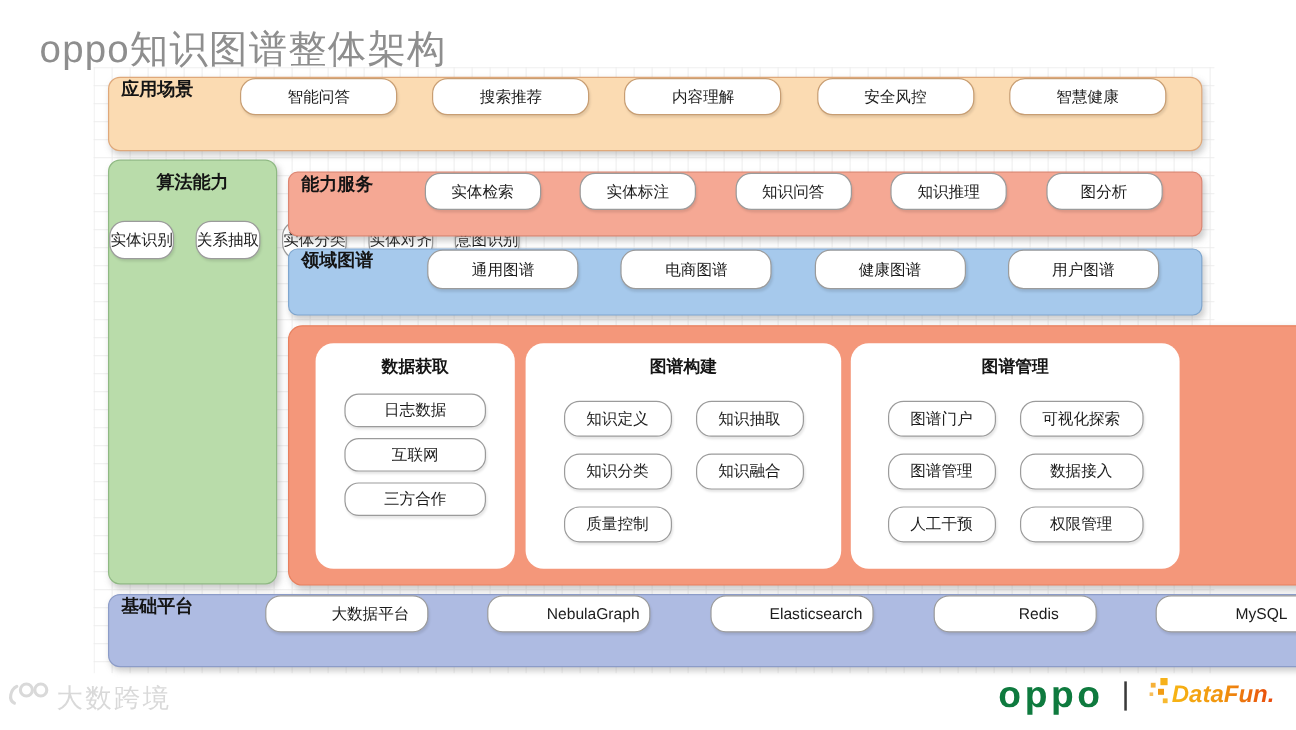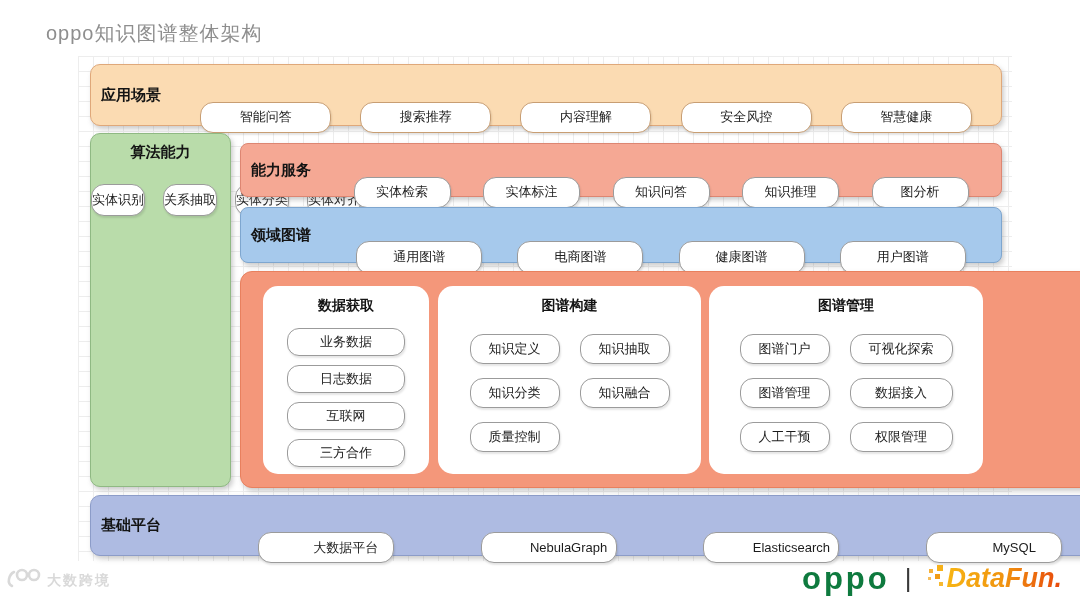--- a/index.html
+++ b/index.html
@@ -15,36 +15,36 @@
   }
   .grid-layer {
     position:absolute; left:78px; top:56px; width:934px; height:505px;
     background-image:
       linear-gradient(#ededed 1px, transparent 1px),
       linear-gradient(90deg, #ededed 1px, transparent 1px);
     background-size:15px 15px;
     z-index:0;
   }
   .page-title {
-    position:absolute; left:46px; top:20px;
-    font-size:20px; color:var(--title_color,#8e8e8e);
+    position:absolute; left:33px; top:20px;
+    font-size:32px; color:var(--title_color,#8e8e8e);
     letter-spacing:1px; z-index:2;
   }
   .band {
     position:absolute; z-index:1;
-    display:flex; align-items:center;
+    display:flex; align-items:flex-start;
     border-radius:10px;
     box-shadow:2px 3px 5px rgba(110,110,110,.35);
   }
   .band-label {
     flex:0 0 80px; padding-left:10px;
     font-weight:700; font-size:15px; color:#141414;
   }
   .band-items {
-    flex:1; display:flex; justify-content:space-evenly; align-items:center;margin-top:44px;
+    flex:1; display:flex; justify-content:space-evenly; align-items:center;
   }
   .chip {
     background:#fff;
     border:1px solid var(--chip_border,#9b9b9b);
     border-radius:13px;
     display:flex; align-items:center; justify-content:center;
     font-size:13px; color:#1c1c1c;
     box-shadow:1px 2px 2px rgba(0,0,0,.10);
     white-space:nowrap;
   }
@@ -89,35 +89,35 @@
     column-gap:20px; row-gap:14px; justify-content:center; }
   .panel-grid .chip { min-width:66px; height:30px; padding:0 18px; border-radius:13px; }
   
   .band-plat { left:90px; top:495px; width:1060px; height:61px;
     background:var(--plat_bg,#aebbe2); border:1px solid var(--plat_border,#8c9cc8); }
   .band-plat .chip { width:136px; height:31px;padding-left:40px; }
   
   .footer-left {
     position:absolute; left:6px; top:566px; z-index:2;
     display:flex; align-items:center; gap:5px;
-    color:#d9d9d9; font-weight:700; font-size:14px; letter-spacing:2px;
+    color:#d9d9d9; font-weight:400; font-size:22px; letter-spacing:2px;
     text-shadow:0 0 2px #fff;
   }
   .footer-right {
     position:absolute; right:18px; top:563px; z-index:2;
     display:flex; align-items:flex-start; gap:15px;
   }
   .oppo-logo {
     font-size:31px; font-weight:800; color:var(--oppo_green,#0e7a3e);
     letter-spacing:3px; line-height:1;
   }
   .logo-sep { font-size:26px; color:#3a3a3a; font-weight:400; }
   .datafun-wrap { display:flex; align-items:center; }
   .datafun-logo {
-    font-size:27px; font-weight:800; font-style:italic; letter-spacing:0;
+    font-size:20px; font-weight:800; font-style:italic; letter-spacing:0;
     background:linear-gradient(90deg,#f7b514,#f0930f,#e8470c);
     -webkit-background-clip:text; background-clip:text; color:transparent;
     line-height:1;
   }
 </style>
 </head>
 <body>
 
 <div class="stage">
   <div class="grid-layer"></div>
@@ -164,21 +164,20 @@
         <div class="chip">电商图谱</div>
         <div class="chip">健康图谱</div>
         <div class="chip">用户图谱</div>
       </div>
   </div>
 
   <div class="big-block">
     <div class="panel panel-1">
       <div class="panel-title">数据获取</div>
       <div class="panel-list">
-          <div class="chip">业务数据</div>
           <div class="chip">日志数据</div>
           <div class="chip">互联网</div>
           <div class="chip">三方合作</div>
         </div>
     </div>
     <div class="panel panel-2">
       <div class="panel-title">图谱构建</div>
       <div class="panel-grid">
           <div class="chip">知识定义</div>
           <div class="chip">知识抽取</div>
@@ -199,20 +198,21 @@
         </div>
     </div>
   </div>
 
   <div class="band band-plat">
     <div class="band-label">基础平台</div>
     <div class="band-items">
         <div class="chip">大数据平台</div>
         <div class="chip">NebulaGraph</div>
         <div class="chip">Elasticsearch</div>
+        <div class="chip">Redis</div>
         <div class="chip">MySQL</div>
       </div>
   </div>
 
   <div class="footer-left">
     <span>
       <svg width="36" height="26" viewBox="0 0 36 26" fill="none">
         <path d="M6 20 Q2 18 3 13 Q4 8 8 6" stroke="#d9d9d9" stroke-width="2.6" stroke-linecap="round" fill="none"></path>
         <circle cx="16" cy="9" r="5" stroke="#d9d9d9" stroke-width="2.6" fill="none"></circle>
         <circle cx="28" cy="9" r="5" stroke="#d9d9d9" stroke-width="2.6" fill="none"></circle>

